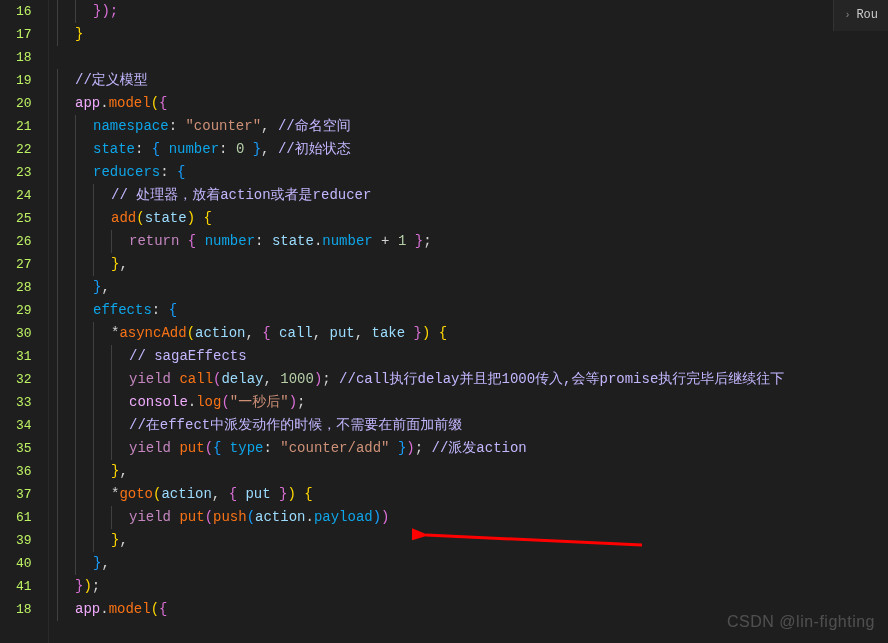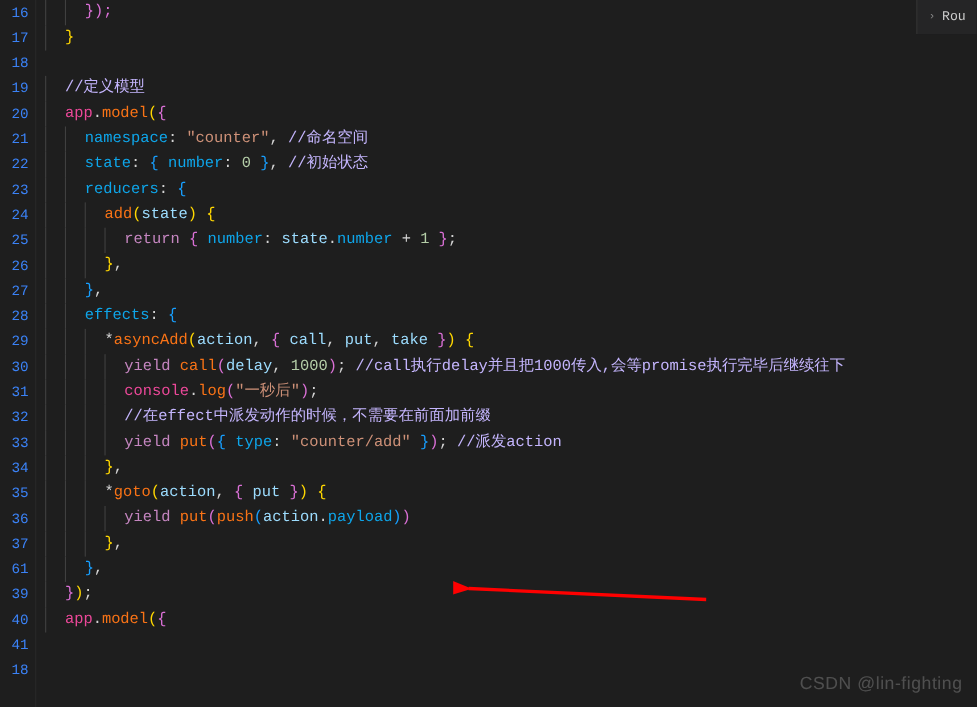--- a/index.html
+++ b/index.html
@@ -14,37 +14,38 @@
       height: 643px;
       position: relative;
     }
     .editor {
       display: flex;
       height: 100%;
     }
     .gutter {
       background: #1e1e1e;
       width: 32px;
-      text-align: right;
+      text-align: left;
       padding-right: 6px;
-      color: #3b82f6;
+      color: #bef264;
       user-select: none;
       flex-shrink: 0;
+      margin-left: 16px;
     }
     .gutter div { font-size: 13px; }
     .code-area {
       flex: 1;
       position: relative;
       border-left: 1px solid #2a2a2a;
       padding-left: 8px;
       overflow: hidden;
     }
     .line { white-space: pre; height: 23px; }
     
-    .tok-object { color: #ec4899; }
+    .tok-object { color: #f0abfc; }
     .tok-method { color: #f97316; }
     .tok-punct { color: #d4d4d4; }
     .tok-brace { color: #ffd700; }
     .tok-brace2 { color: #da70d6; }
     .tok-brace3 { color: #179fff; }
     .tok-prop { color: #0ea5e9; }
     .tok-string { color: #ce9178; }
     .tok-comment { color: #c4b5fd; }
     .tok-number { color: #b5cea8; }
     .tok-keyword { color: #c586c0; }
@@ -135,26 +136,28 @@
     </div>
   <div class="code-area">
       <div class="line"><span class="indent-guide"></span><span class="indent-guide"></span><span class="tok-brace2">});</span></div>
       <div class="line"><span class="indent-guide"></span><span class="tok-brace">}</span></div>
       <div class="line">&nbsp;</div>
       <div class="line"><span class="indent-guide"></span><span class="tok-comment">//定义模型</span></div>
       <div class="line"><span class="indent-guide"></span><span class="tok-object">app</span><span class="tok-punct">.</span><span class="tok-method">model</span><span class="tok-brace">(</span><span class="tok-brace2">{</span></div>
       <div class="line"><span class="indent-guide"></span><span class="indent-guide"></span><span class="tok-prop">namespace</span><span class="tok-punct">: </span><span class="tok-string">"counter"</span><span class="tok-punct">, </span><span class="tok-comment">//命名空间</span></div>
       <div class="line"><span class="indent-guide"></span><span class="indent-guide"></span><span class="tok-prop">state</span><span class="tok-punct">: </span><span class="tok-brace3">{ </span><span class="tok-prop">number</span><span class="tok-punct">: </span><span class="tok-number">0</span><span class="tok-brace3"> }</span><span class="tok-punct">, </span><span class="tok-comment">//初始状态</span></div>
       <div class="line"><span class="indent-guide"></span><span class="indent-guide"></span><span class="tok-prop">reducers</span><span class="tok-punct">: </span><span class="tok-brace3">{</span></div>
+      <div class="line"><span class="indent-guide"></span><span class="indent-guide"></span><span class="indent-guide"></span><span class="tok-comment">// 处理器，放着action或者是reducer</span></div>
       <div class="line"><span class="indent-guide"></span><span class="indent-guide"></span><span class="indent-guide"></span><span class="tok-method">add</span><span class="tok-brace">(</span><span class="tok-param">state</span><span class="tok-brace">)</span><span class="tok-brace"> {</span></div>
       <div class="line"><span class="indent-guide"></span><span class="indent-guide"></span><span class="indent-guide"></span><span class="indent-guide"></span><span class="tok-keyword">return</span><span class="tok-brace2"> { </span><span class="tok-prop">number</span><span class="tok-punct">: </span><span class="tok-param">state</span><span class="tok-punct">.</span><span class="tok-prop">number</span><span class="tok-operator"> + </span><span class="tok-number">1</span><span class="tok-brace2"> }</span><span class="tok-punct">;</span></div>
       <div class="line"><span class="indent-guide"></span><span class="indent-guide"></span><span class="indent-guide"></span><span class="tok-brace">}</span><span class="tok-punct">,</span></div>
       <div class="line"><span class="indent-guide"></span><span class="indent-guide"></span><span class="tok-brace3">}</span><span class="tok-punct">,</span></div>
       <div class="line"><span class="indent-guide"></span><span class="indent-guide"></span><span class="tok-prop">effects</span><span class="tok-punct">: </span><span class="tok-brace3">{</span></div>
       <div class="line"><span class="indent-guide"></span><span class="indent-guide"></span><span class="indent-guide"></span><span class="tok-punct">*</span><span class="tok-method">asyncAdd</span><span class="tok-brace">(</span><span class="tok-param">action</span><span class="tok-punct">, </span><span class="tok-brace2">{ </span><span class="tok-param">call</span><span class="tok-punct">, </span><span class="tok-param">put</span><span class="tok-punct">, </span><span class="tok-param">take</span><span class="tok-brace2"> }</span><span class="tok-brace">)</span><span class="tok-brace"> {</span></div>
+      <div class="line"><span class="indent-guide"></span><span class="indent-guide"></span><span class="indent-guide"></span><span class="indent-guide"></span><span class="tok-comment">// sagaEffects</span></div>
       <div class="line"><span class="indent-guide"></span><span class="indent-guide"></span><span class="indent-guide"></span><span class="indent-guide"></span><span class="tok-keyword">yield</span><span class="tok-punct"> </span><span class="tok-method">call</span><span class="tok-brace2">(</span><span class="tok-param">delay</span><span class="tok-punct">, </span><span class="tok-number">1000</span><span class="tok-brace2">)</span><span class="tok-punct">; </span><span class="tok-comment">//call执行delay并且把1000传入,会等promise执行完毕后继续往下</span></div>
       <div class="line"><span class="indent-guide"></span><span class="indent-guide"></span><span class="indent-guide"></span><span class="indent-guide"></span><span class="tok-object">console</span><span class="tok-punct">.</span><span class="tok-method">log</span><span class="tok-brace2">(</span><span class="tok-string">"一秒后"</span><span class="tok-brace2">)</span><span class="tok-punct">;</span></div>
       <div class="line"><span class="indent-guide"></span><span class="indent-guide"></span><span class="indent-guide"></span><span class="indent-guide"></span><span class="tok-comment">//在effect中派发动作的时候，不需要在前面加前缀</span></div>
       <div class="line"><span class="indent-guide"></span><span class="indent-guide"></span><span class="indent-guide"></span><span class="indent-guide"></span><span class="tok-keyword">yield</span><span class="tok-punct"> </span><span class="tok-method">put</span><span class="tok-brace2">(</span><span class="tok-brace3">{ </span><span class="tok-prop">type</span><span class="tok-punct">: </span><span class="tok-string">"counter/add"</span><span class="tok-brace3"> }</span><span class="tok-brace2">)</span><span class="tok-punct">; </span><span class="tok-comment">//派发action</span></div>
       <div class="line"><span class="indent-guide"></span><span class="indent-guide"></span><span class="indent-guide"></span><span class="tok-brace">}</span><span class="tok-punct">,</span></div>
       <div class="line"><span class="indent-guide"></span><span class="indent-guide"></span><span class="indent-guide"></span><span class="tok-punct">*</span><span class="tok-method">goto</span><span class="tok-brace">(</span><span class="tok-param">action</span><span class="tok-punct">, </span><span class="tok-brace2">{ </span><span class="tok-param">put</span><span class="tok-brace2"> }</span><span class="tok-brace">)</span><span class="tok-brace"> {</span></div>
       <div class="line"><span class="indent-guide"></span><span class="indent-guide"></span><span class="indent-guide"></span><span class="indent-guide"></span><span class="tok-keyword">yield</span><span class="tok-punct"> </span><span class="tok-method">put</span><span class="tok-brace2">(</span><span class="tok-method">push</span><span class="tok-brace3">(</span><span class="tok-param">action</span><span class="tok-punct">.</span><span class="tok-prop">payload</span><span class="tok-brace3">)</span><span class="tok-brace2">)</span></div>
       <div class="line"><span class="indent-guide"></span><span class="indent-guide"></span><span class="indent-guide"></span><span class="tok-brace">}</span><span class="tok-punct">,</span></div>
       <div class="line"><span class="indent-guide"></span><span class="indent-guide"></span><span class="tok-brace3">}</span><span class="tok-punct">,</span></div>
       <div class="line"><span class="indent-guide"></span><span class="tok-brace2">}</span><span class="tok-brace">)</span><span class="tok-punct">;</span></div>

